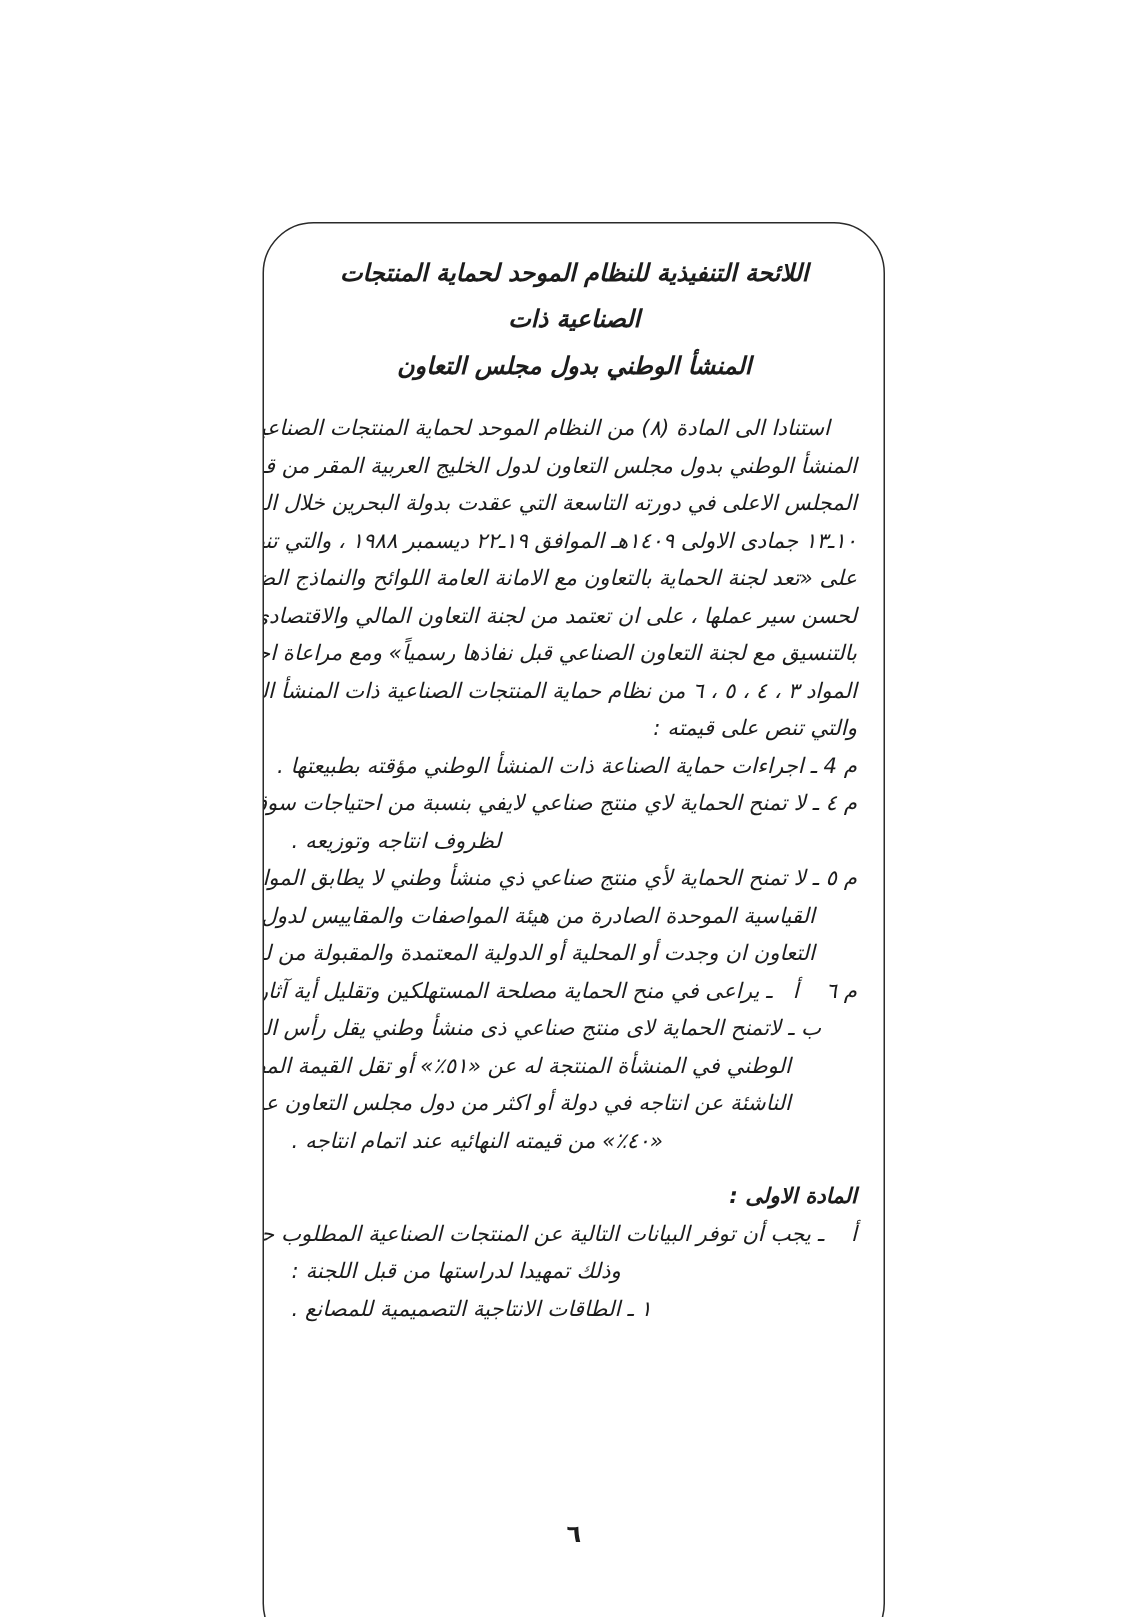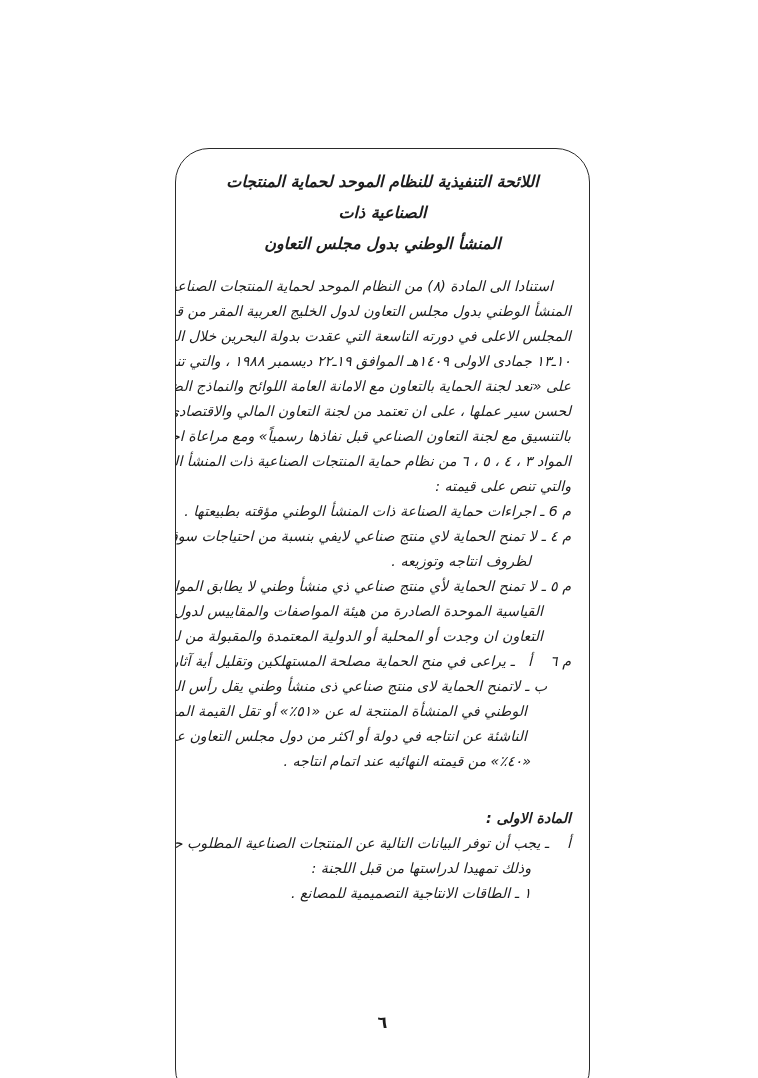--- a/index.html
+++ b/index.html
@@ -25,25 +25,25 @@
     font-size:16px;font-weight:bold;
     line-height:31px;text-align:center;
     letter-spacing:.2px;
   }
   .line{
     font-size:14.2px;line-height:25px;
     text-align:right;white-space:nowrap;
   }
   .first-indent{text-indent:18px;}
   .cont{padding-right:28px;}
-  .remainder{text-align:right;white-space:nowrap;padding-right:40px;}
+  .remainder{text-align:left;white-space:nowrap;padding-right:40px;}
   .b-item{padding-right:24px;}
   .b-cont{padding-right:44px;}
   .article-heading{
-    margin-top:32px;font-weight:bold;
+    margin-top:12px;font-weight:bold;
   }
   .page-number{
     position:absolute;left:175px;top:1013px;width:415px;
     text-align:center;font-size:16px;font-weight:bold;
   }
 </style>
 </head>
 <body>
 
 <div class="frame">
@@ -59,21 +59,21 @@
     <div class="line">المجلس الاعلى في دورته التاسعة التي عقدت بدولة البحرين خلال الفترة</div>
     <div class="line">١٠ـ١٣ جمادى الاولى ١٤٠٩هـ الموافق ١٩ـ٢٢ ديسمبر ١٩٨٨ ، والتي تنص</div>
     <div class="line">على «تعد لجنة الحماية بالتعاون مع الامانة العامة اللوائح والنماذج الضرورية</div>
     <div class="line">لحسن سير عملها ، على ان تعتمد من لجنة التعاون المالي والاقتصادي وذلك</div>
     <div class="line">بالتنسيق مع لجنة التعاون الصناعي قبل نفاذها رسمياً» ومع مراعاة احكام</div>
     <div class="line">المواد ٣ ، ٤ ، ٥ ، ٦ من نظام حماية المنتجات الصناعية ذات المنشأ الوطني ،</div>
     <div class="line">والتي تنص على قيمته :</div>
   </div>
 
   <div>
-    <div class="line">م 6 ـ اجراءات حماية الصناعة ذات المنشأ الوطني مؤقته بطبيعتها .</div>
+    <div class="line">م 4 ـ اجراءات حماية الصناعة ذات المنشأ الوطني مؤقته بطبيعتها .</div>
   </div>
 
   <div>
     <div class="line">م ٤ ـ لا تمنح الحماية لاي منتج صناعي لايفي بنسبة من احتياجات سوق</div>
     <div class="line remainder">لظروف انتاجه وتوزيعه .</div>
   </div>
 
   <div>
     <div class="line">م ٥ ـ لا تمنح الحماية لأي منتج صناعي ذي منشأ وطني لا يطابق المواصفات</div>
     <div class="line cont">القياسية الموحدة الصادرة من هيئة المواصفات والمقاييس لدول مجلس</div>

